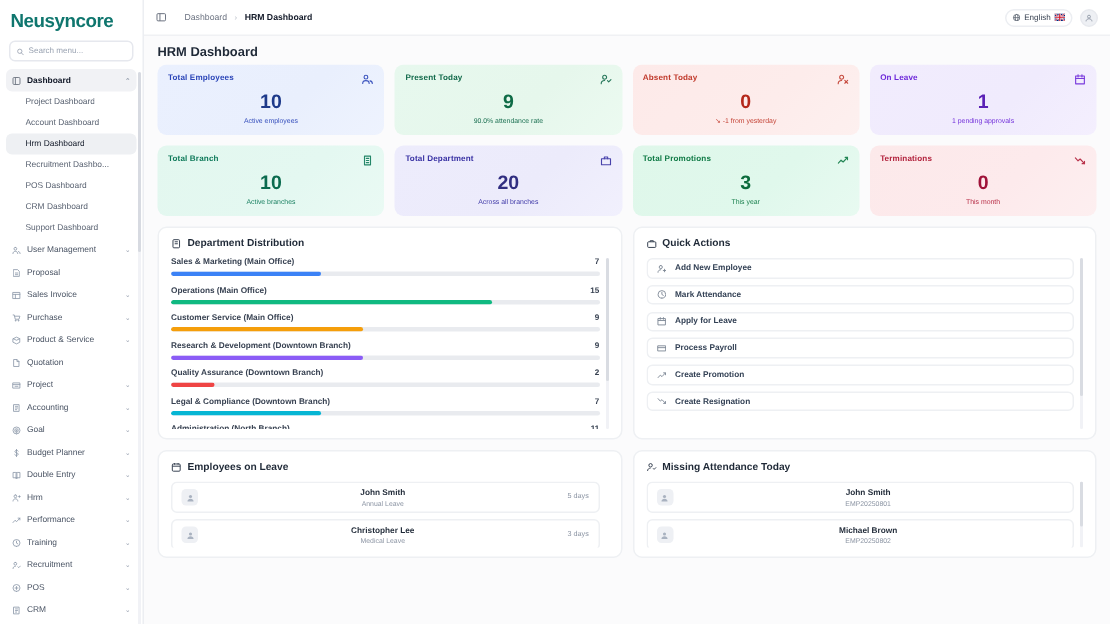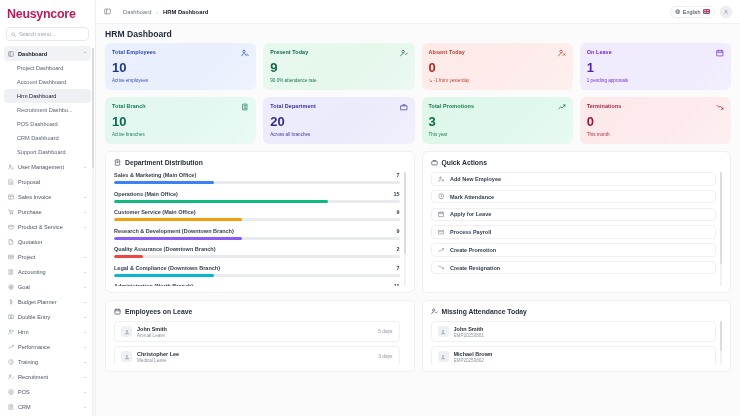--- a/index.html
+++ b/index.html
@@ -16,21 +16,21 @@
   .sidebar {
     width: 96px; height: 416px; flex: 0 0 96px;
     background: #ffffff;
     border-right: 1px solid #eceef2;
     display: flex; flex-direction: column;
     overflow: hidden;
   }
   .logo {
     padding: 7px 6px 6px 7px;
     font-size: 12.5px; font-weight: bold;
-    color: #be185d; letter-spacing: -.3px;
+    color: #0f766e; letter-spacing: -.3px;
     white-space: nowrap;
   }
   .search-wrap { padding: 0 6px 5px 6px; }
   .search-box {
     display: flex; align-items: center; gap: 3px;
     border: 1px solid #e6e8ee; border-radius: 4px;
     height: 14px; padding: 0 4px; background: #fff;
   }
   .search-box .ph { font-size: 5.4px; color: #9aa3b2; white-space: nowrap; }
   .nav { flex: 1; overflow: hidden; position: relative; padding: 0 4px; }
@@ -75,21 +75,21 @@
     height: 12px; padding: 0 4px; font-size: 5.4px; color: #374151; background: #fff;
   }
   .avatar-btn {
     width: 12px; height: 12px; border-radius: 50%;
     background: #eef0f4; border: 1px solid #e7e9ee;
     display: flex; align-items: center; justify-content: center;
   }
   .page-head { padding: 5px 9px 4px 9px; }
   .page-title { font-size: 8.6px; font-weight: bold; color: #1f2937; }
 
-  .content { flex: 1; overflow: hidden; padding: 0 9px 6px 9px; }
+  .content { flex: 1; overflow: hidden; padding: 0 9px 6px 9px; text-align: center; }
 
   
   .stats { display: grid; grid-template-columns: repeat(4, 1fr); gap: 7px; margin-bottom: 7px; }
   .stat {
     border-radius: 6px; padding: 6px 7px 7px 7px; min-height: 47px;
     position: relative; overflow: hidden;
   }
   .stat .st-top { display: flex; align-items: flex-start; justify-content: space-between; }
   .stat .st-label { font-size: 5.4px; font-weight: bold; letter-spacing: .1px; }
   .stat .st-val { font-size: 13px; font-weight: bold; margin-top: 4px; line-height: 1; }

